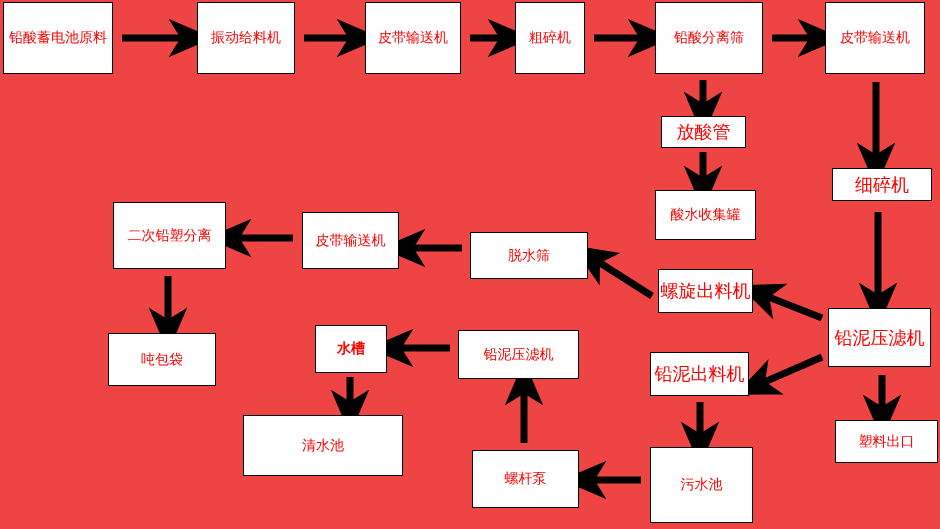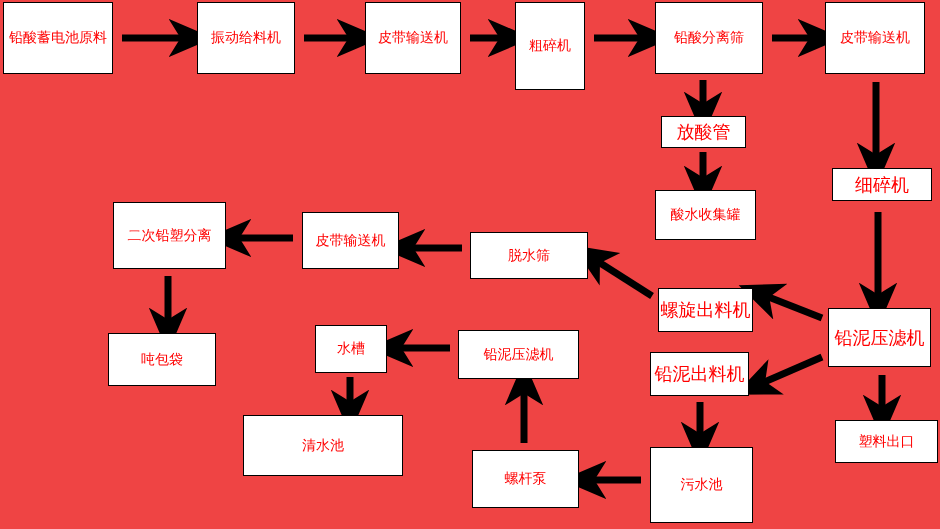--- a/index.html
+++ b/index.html
@@ -78,38 +78,38 @@
       <line x1="641" y1="480" x2="591" y2="480"></line>
       <line x1="524" y1="443" x2="524" y2="390"></line>
       <line x1="450" y1="348" x2="398" y2="348"></line>
       <line x1="350" y1="377" x2="350" y2="405"></line>
     </g>
   </svg>
 
   <div class="node" style="left:3px;top:2px;width:110px;height:72px;">铅酸蓄电池原料</div>
   <div class="node" style="left:197px;top:2px;width:98px;height:72px;">振动给料机</div>
   <div class="node" style="left:365px;top:2px;width:96px;height:72px;">皮带输送机</div>
-  <div class="node" style="left:515px;top:2px;width:70px;height:88px;">粗碎机</div>
+  <div class="node" style="left:515px;top:2px;width:70px;height:72px;">粗碎机</div>
   <div class="node" style="left:655px;top:2px;width:108px;height:72px;">铅酸分离筛</div>
   <div class="node" style="left:825px;top:2px;width:100px;height:72px;">皮带输送机</div>
 
   <div class="node small" style="left:661px;top:116px;width:85px;height:32px;">放酸管</div>
   <div class="node" style="left:655px;top:190px;width:101px;height:50px;">酸水收集罐</div>
 
   <div class="node small" style="left:832px;top:168px;width:100px;height:33px;">细碎机</div>
   <div class="node small" style="left:828px;top:308px;width:103px;height:59px;">铅泥压滤机</div>
   <div class="node" style="left:835px;top:420px;width:103px;height:43px;">塑料出口</div>
 
-  <div class="node small" style="left:658px;top:288px;width:95px;height:44px;">螺旋出料机</div>
+  <div class="node small" style="left:658px;top:269px;width:95px;height:44px;">螺旋出料机</div>
   <div class="node small" style="left:650px;top:352px;width:99px;height:44px;">铅泥出料机</div>
 
   <div class="node" style="left:470px;top:232px;width:118px;height:47px;">脱水筛</div>
   <div class="node" style="left:302px;top:212px;width:97px;height:57px;">皮带输送机</div>
   <div class="node" style="left:113px;top:202px;width:113px;height:67px;">二次铅塑分离</div>
   <div class="node" style="left:108px;top:333px;width:108px;height:53px;">吨包袋</div>
 
-  <div class="node" style="left:315px;top:325px;width:72px;height:48px;">水槽</div>
+  <div class="node" style="left:315px;top:325px;width:72px;height:48px;font-weight:bold;">水槽</div>
   <div class="node" style="left:458px;top:330px;width:121px;height:49px;">铅泥压滤机</div>
   <div class="node" style="left:243px;top:415px;width:160px;height:61px;">清水池</div>
   <div class="node" style="left:472px;top:450px;width:107px;height:58px;">螺杆泵</div>
   <div class="node" style="left:650px;top:447px;width:103px;height:76px;">污水池</div>
 
 </div>
 
 </body></html>

